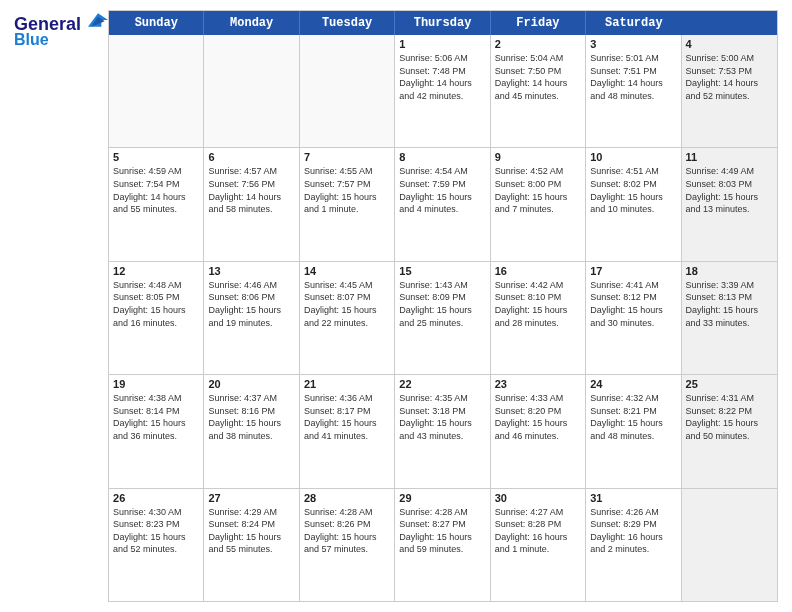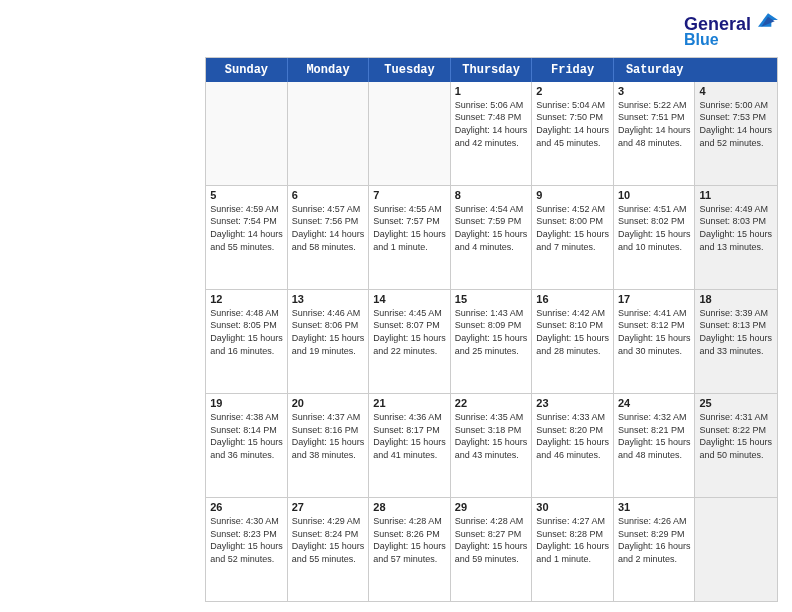--- a/index.html
+++ b/index.html
@@ -8,22 +8,21 @@
       background: #fff;
       width: 792px;
       height: 612px;
       overflow: hidden;
     }
     .page {
       width: 792px;
       height: 612px;
       padding: 10px 14px 10px 14px;
       display: flex;
-      flex-direction: column;
-      align-items: flex-end;
+      flex-direction: row;
     }
     .header {
       display: flex;
       justify-content: space-between;
       align-items: flex-start;
       margin-bottom: 8px;
     }
     .logo {
       display: flex;
       align-items: center;
@@ -155,21 +154,21 @@
           </div>
           <div class="cal-cell">
             <div class="day-num">2</div>
             <div class="cell-text" style="white-space: pre-line;">Sunrise: 5:04 AM
 Sunset: 7:50 PM
 Daylight: 14 hours
 and 45 minutes.</div>
           </div>
           <div class="cal-cell">
             <div class="day-num">3</div>
-            <div class="cell-text" style="white-space: pre-line;">Sunrise: 5:22 AM
+            <div class="cell-text" style="white-space: pre-line;">Sunrise: 5:01 AM
 Sunset: 7:51 PM
 Daylight: 14 hours
 and 48 minutes.</div>
           </div>
           <div class="cal-cell shaded">
             <div class="day-num">4</div>
             <div class="cell-text" style="white-space: pre-line;">Sunrise: 5:00 AM
 Sunset: 7:53 PM
 Daylight: 14 hours
 and 52 minutes.</div>

